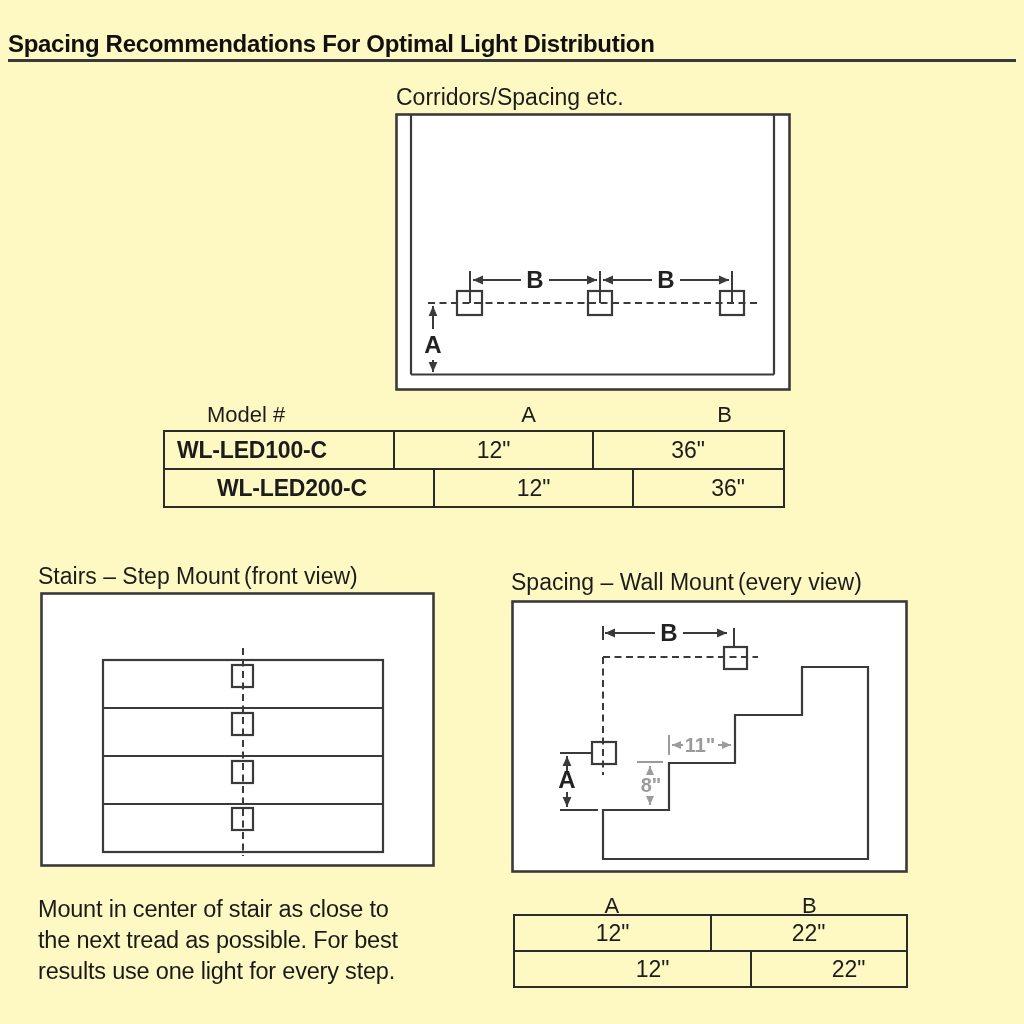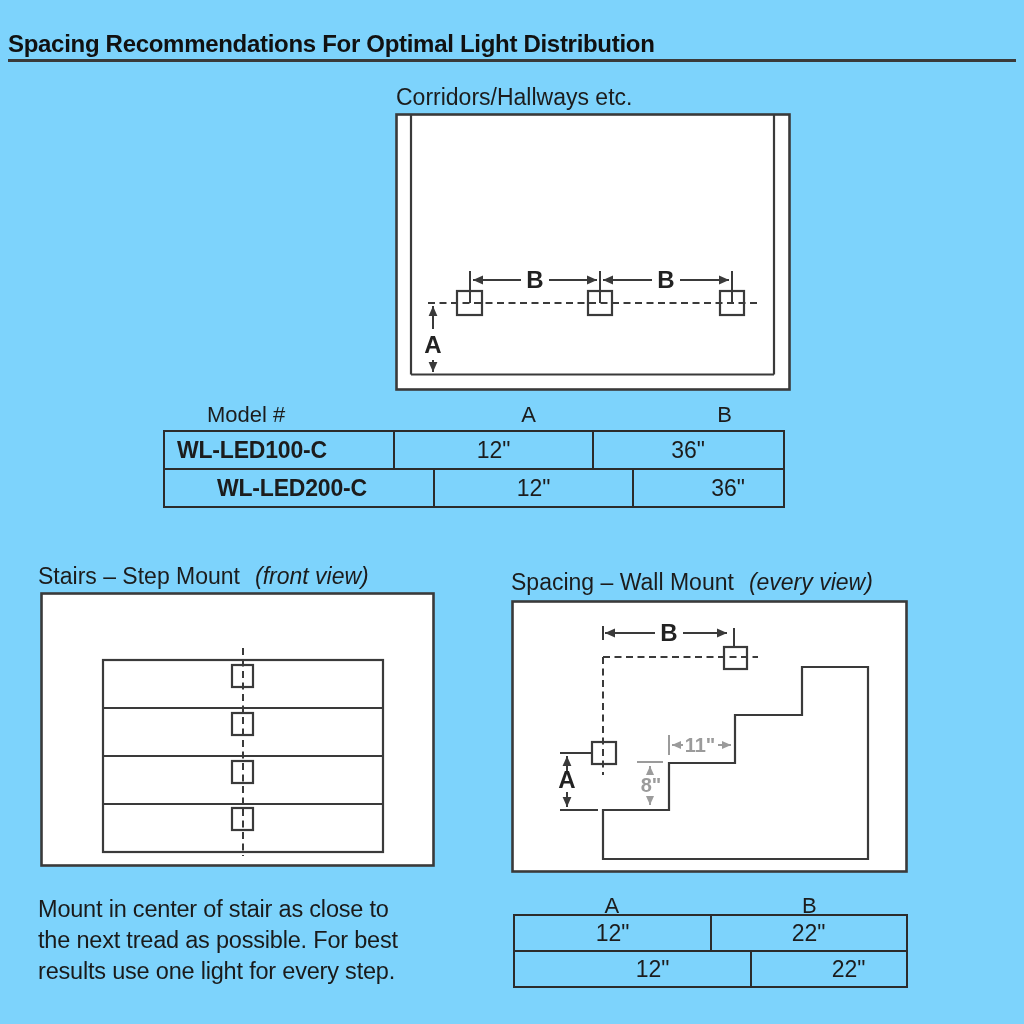--- a/index.html
+++ b/index.html
@@ -1,33 +1,33 @@
 <!DOCTYPE html>
 <html><head>
 <meta charset="utf-8">
 <style>
   html,body { margin:0; padding:0; background:#fff; }
   .canvas {
-    position:relative; width:1024px; height:1024px; background:#7dd3fc;
+    position:relative; width:1024px; height:1024px; background:#fef9c3;
     font-family:"Liberation Sans", sans-serif; color:#1c1c1c;
     overflow:hidden;
   }
   .abs { position:absolute; }
 
   .main-title {
     position:absolute; left:8px; top:30px;
     font-size:24px; font-weight:bold; letter-spacing:-0.3px; color:#111;
   }
   .title-rule {
     position:absolute; left:8px; top:59px; width:1008px;
     border-top:3px solid #3a3a3a;
   }
 
   .sec-title { position:absolute; font-size:23px; color:#1c1c1c; white-space:nowrap; }
-  .sec-title .it { font-style:italic; margin-left:15px; }
+  .sec-title .it { margin-left:4px; }
 
   
   svg text { font-family:"Liberation Sans", sans-serif; }
   .ln   { stroke:#3a3a3a; stroke-width:2; fill:none; }
   .lng  { stroke:#9b9b9b; stroke-width:2; fill:none; }
   .dash { stroke:#3a3a3a; stroke-width:2; fill:none; stroke-dasharray:7 4.5; }
   .box  { fill:#fff; stroke:#3a3a3a; stroke-width:2.6; }
   .thin { fill:none; stroke:#3a3a3a; stroke-width:2.2; }
   .light{ fill:#fff; stroke:#3a3a3a; stroke-width:2.2; }
   .dimtxt  { font-size:24px; font-weight:bold; fill:#222; text-anchor:middle; }
@@ -60,21 +60,21 @@
   }
 </style>
 </head>
 <body>
 
 <div class="canvas">
 
   <div class="main-title">Spacing Recommendations For Optimal Light Distribution</div>
   <div class="title-rule"></div>
 
-  <div class="sec-title" style="left:396px; top:84px;">Corridors/Hallways etc.</div>
+  <div class="sec-title" style="left:396px; top:84px;">Corridors/Spacing etc.</div>
 
   <svg class="abs" style="left:395px; top:113px;" width="396" height="278" viewBox="0 0 396 278">
     <defs>
       <marker id="c-ar" markerWidth="11" markerHeight="10" refX="10.4" refY="5" orient="auto-start-reverse" markerUnits="userSpaceOnUse">
         <path d="M0.4,0.6 L10.5,5 L0.4,9.4 Z" fill="#3a3a3a"></path>
       </marker>
     </defs>
     <rect class="box" x="1.5" y="1.5" width="393" height="275"></rect>
     <path class="thin" d="M16,2 V261.5 M379,2 V261.5 M16,261.5 H379"></path>
     <rect class="light" x="62" y="178" width="25" height="24"></rect>

